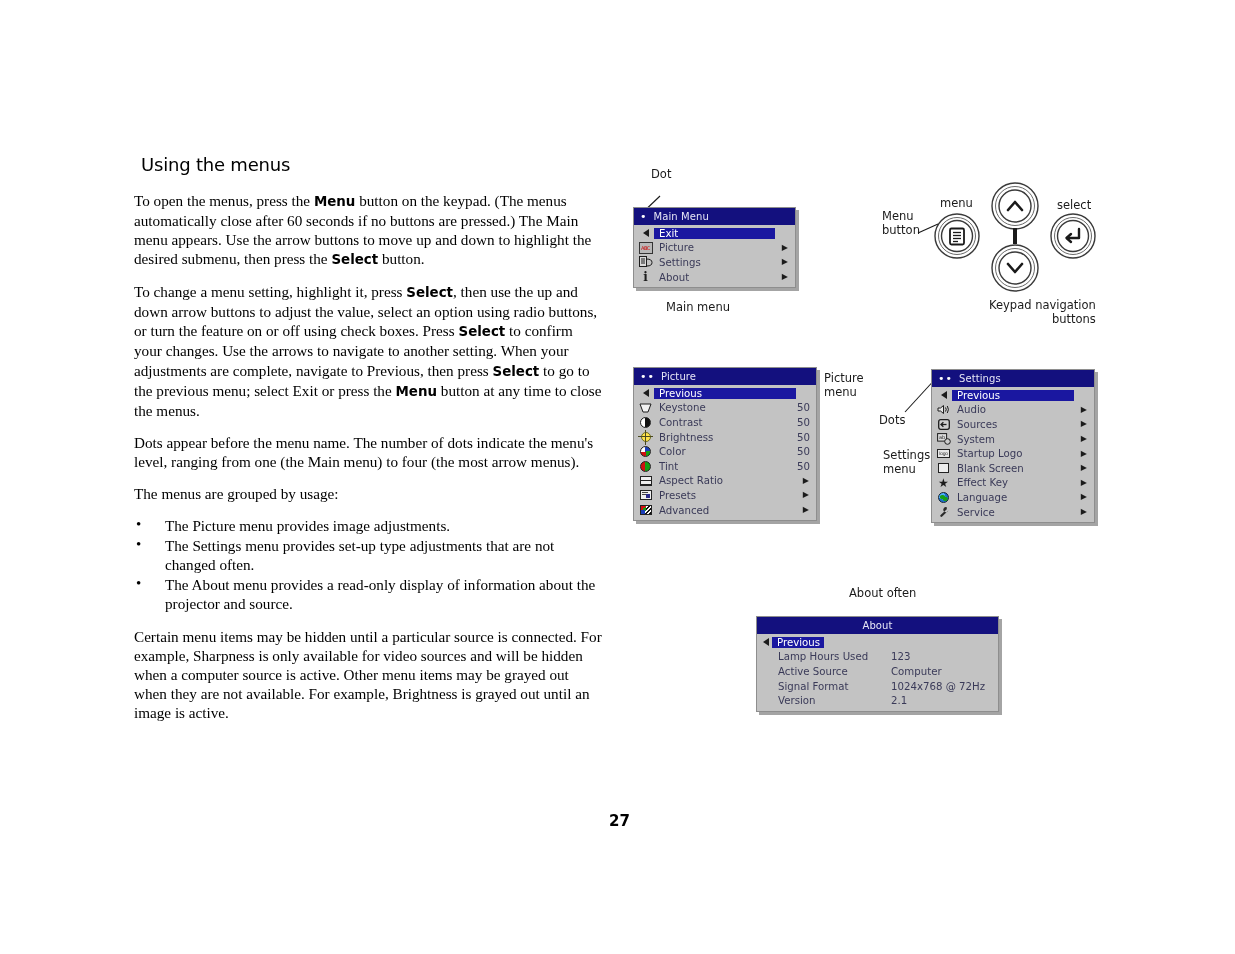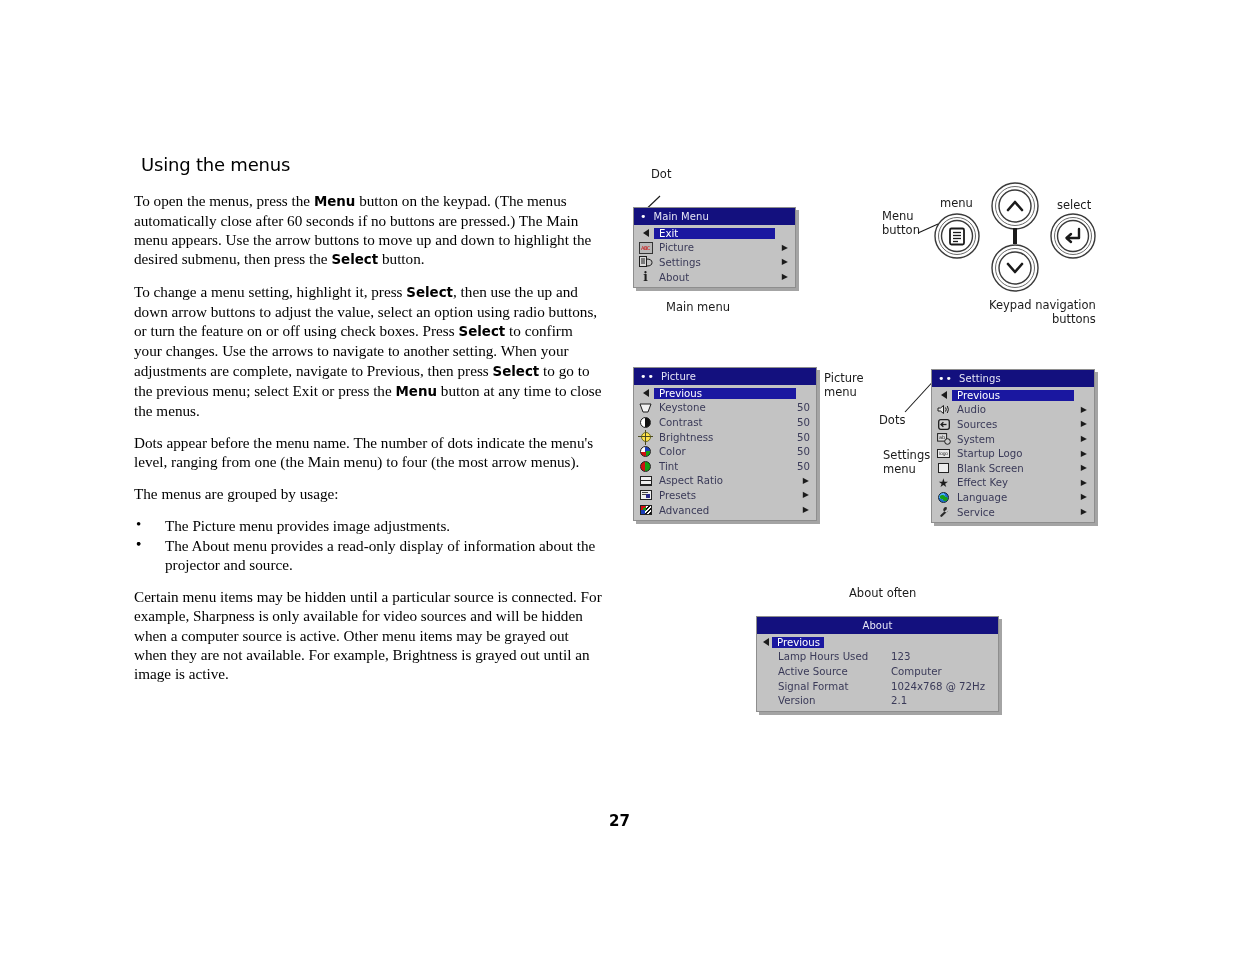--- a/index.html
+++ b/index.html
@@ -277,21 +277,21 @@
 <body>
 
 <div id="text-col">
   <h1 id="page-title">Using the menus</h1>
   <p class="para"><span>To open the menus, press the </span><b>Menu</b><span> button on the keypad. (The menus automatically close after 60 seconds if no buttons are pressed.) The Main menu appears. Use the arrow buttons to move up and down to highlight the desired submenu, then press the </span><b>Select</b><span> button.</span></p>
   <p class="para"><span>To change a menu setting, highlight it, press </span><b>Select</b><span>, then use the up and down arrow buttons to adjust the value, select an option using radio buttons, or turn the feature on or off using check boxes. Press </span><b>Select</b><span> to confirm your changes. Use the arrows to navigate to another setting. When your adjustments are complete, navigate to Previous, then press </span><b>Select</b><span> to go to the previous menu; select Exit or press the </span><b>Menu</b><span> button at any time to close the menus.</span></p>
   <p class="para">Dots appear before the menu name. The number of dots indicate the menu's level, ranging from one (the Main menu) to four (the most arrow menus).</p>
   <p class="para">The menus are grouped by usage:</p>
   <ul class="bullets">
     <li><span class="bul">•</span><span>The Picture menu provides image adjustments.</span></li>
-    <li><span class="bul">•</span></li>
+    <li><span class="bul">•</span><span>The Settings menu provides set-up type adjustments that are not changed often.</span></li>
     <li><span class="bul">•</span><span>The About menu provides a read-only display of information about the projector and source.</span></li>
   </ul>
   <p class="para">Certain menu items may be hidden until a particular source is connected. For example, Sharpness is only available for video sources and will be hidden when a computer source is active. Other menu items may be grayed out when they are not available. For example, Brightness is grayed out until an image is active.</p>
 </div>
 
 <div id="page-number">27</div>
 
 <div class="callout" style="left:651px; top:167px;">Dot</div>
 <svg class="leader" style="left:630px; top:190px; width:60px; height:30px;">
   <line x1="8" y1="27" x2="30" y2="6" stroke="#1a1a1a" stroke-width="1.1"></line>

